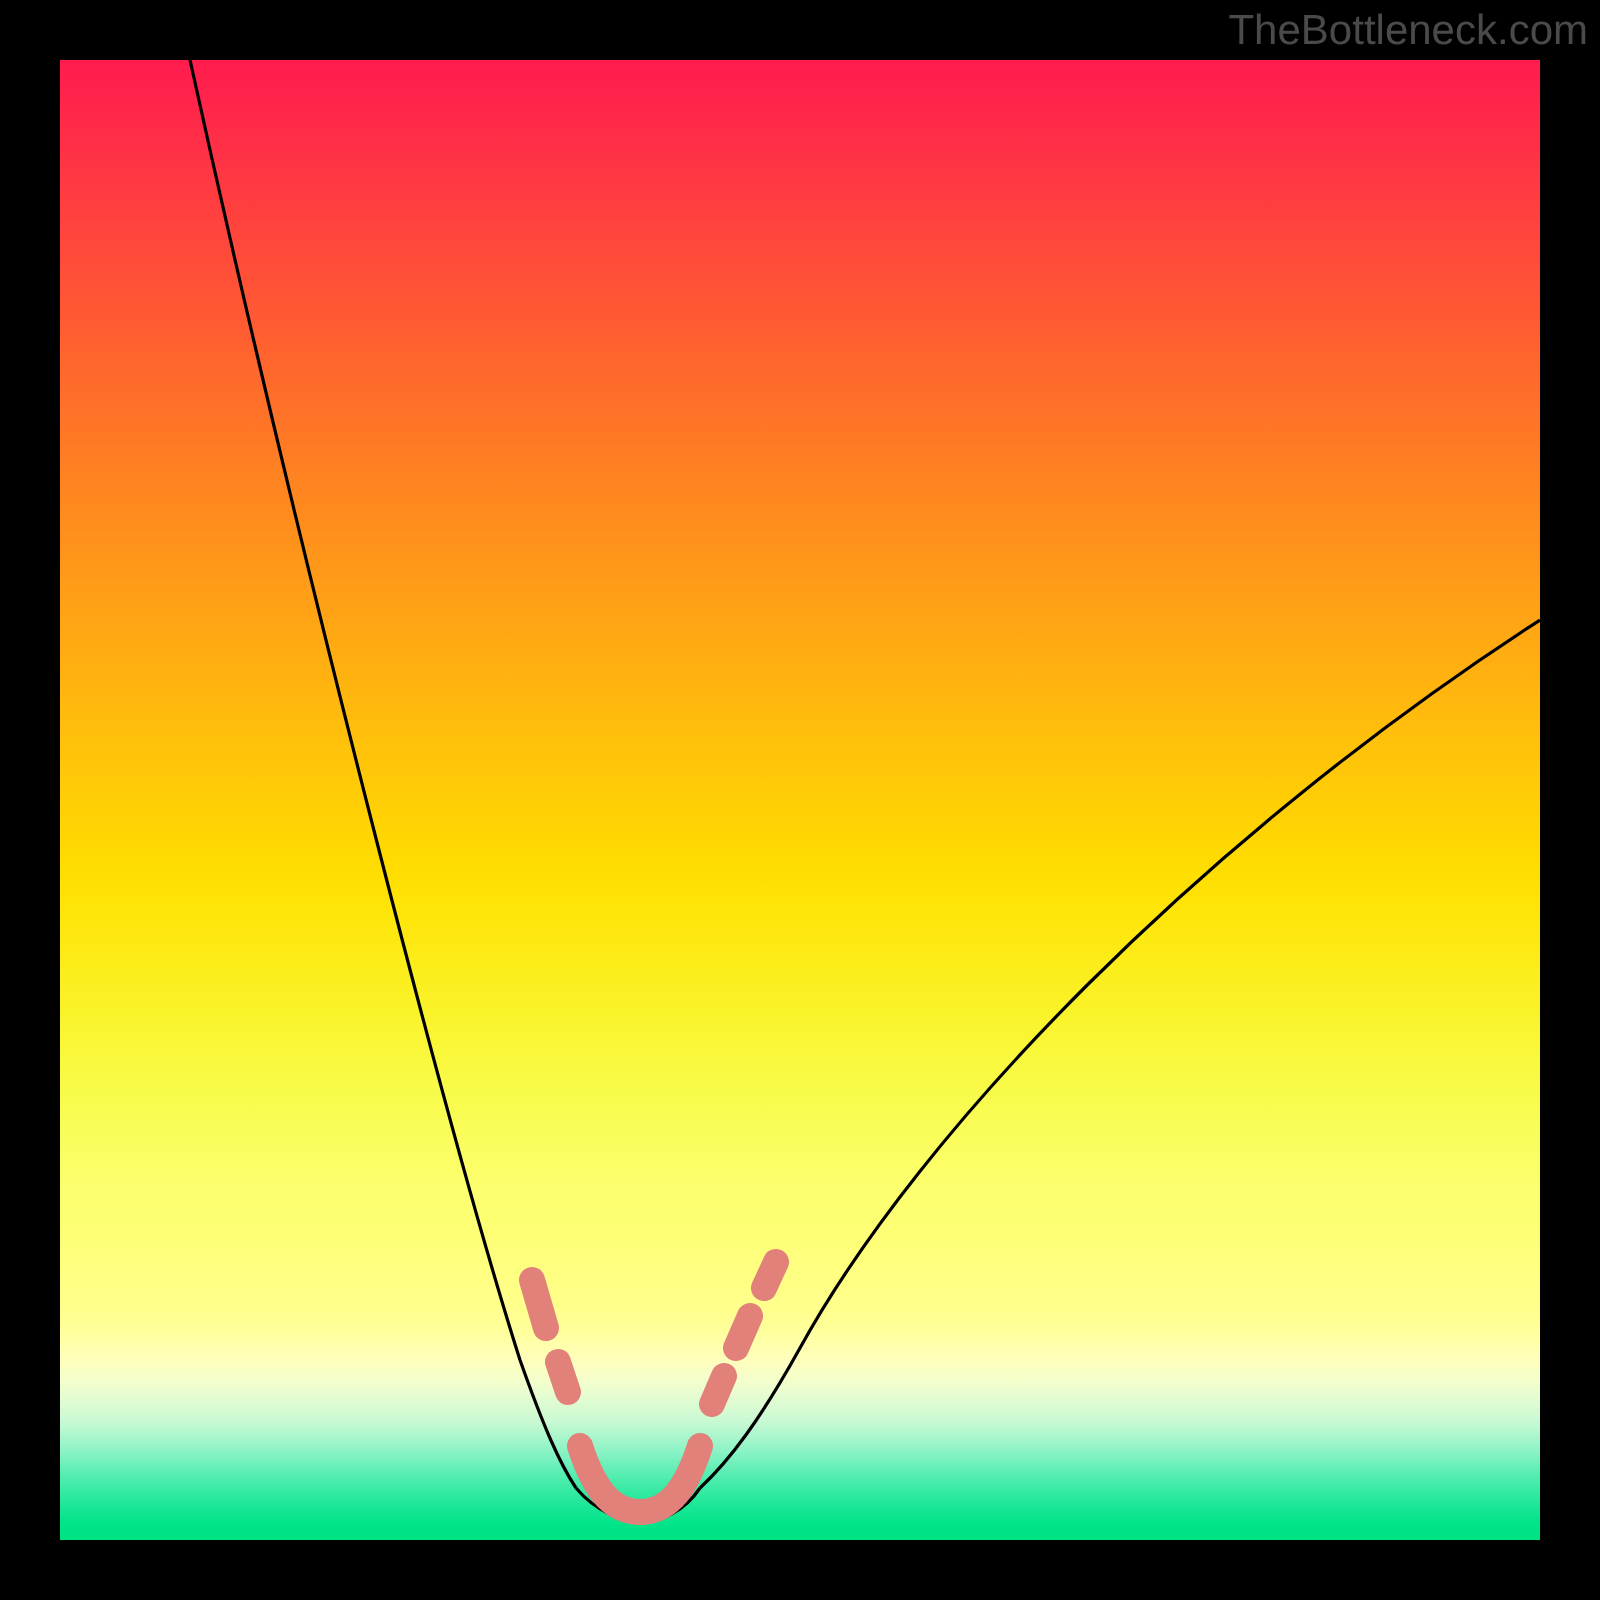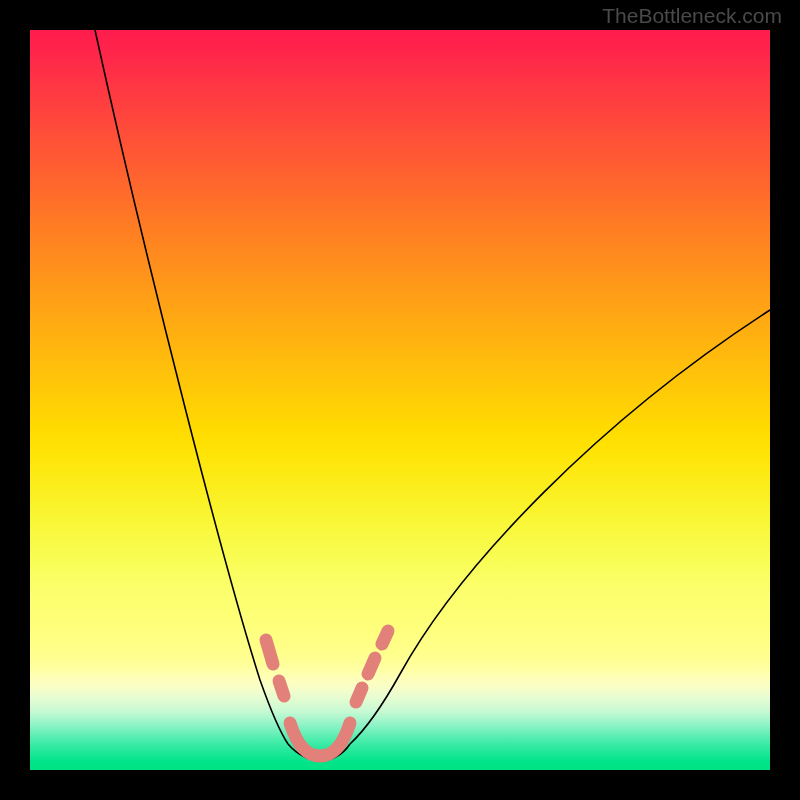--- a/index.html
+++ b/index.html
@@ -11,21 +11,21 @@
     }
     .container {
       position: relative;
       width: 800px;
       height: 800px;
       background: #000;
     }
     .watermark {
       position: absolute;
       top: 4px;
-      right: 18px;
+      right: 6px;
       font-family: Arial, sans-serif;
       font-size: 21px;
       color: #4a4a4a;
       font-weight: 400;
       letter-spacing: 0;
       z-index: 50;
     }
     .plot-area {
       position: absolute;
       left: 30px;

